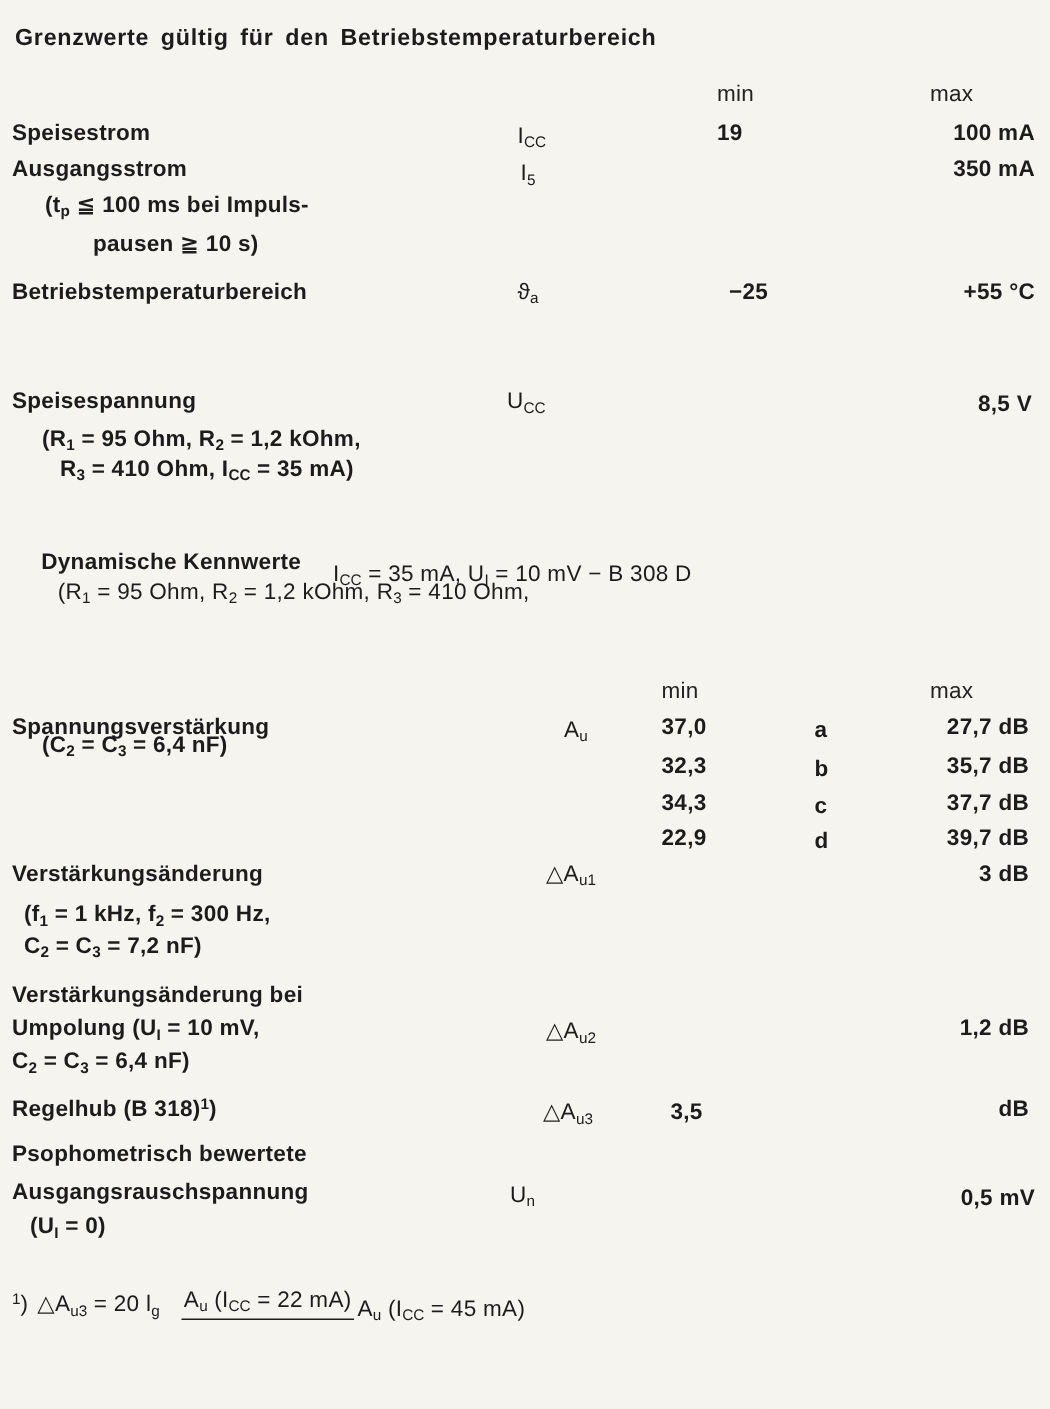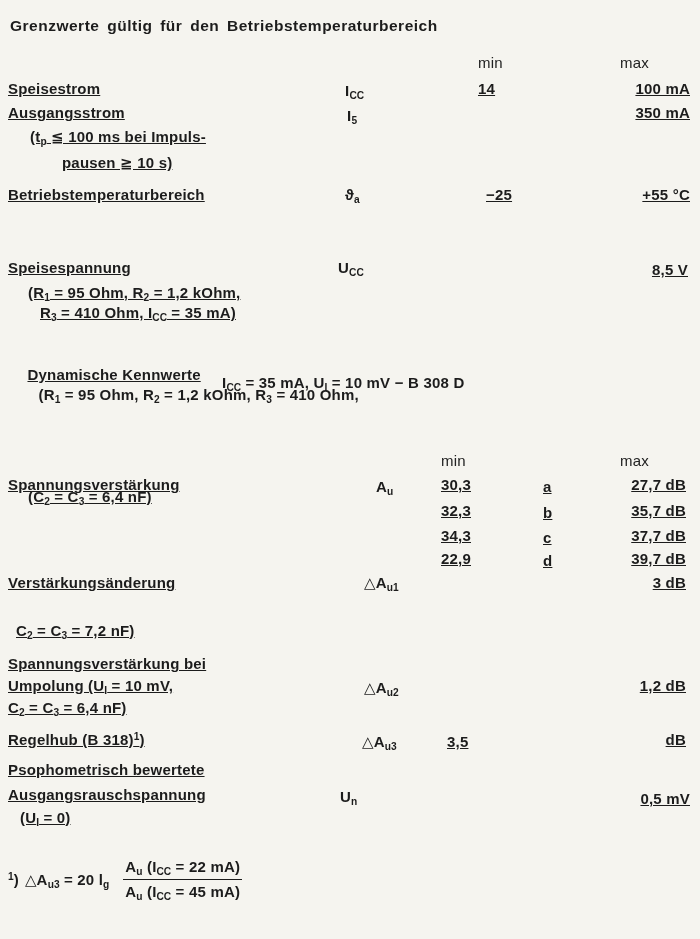--- a/index.html
+++ b/index.html
@@ -5,46 +5,46 @@
   :root { --paper:#f5f4ef; --ink:#1c1c1c; }
   html,body { margin:0; padding:0; }
   body { background:#e8e7e2; }
   .page {
     position:relative; width:700px; height:939px; margin:0 auto;
     background:var(--paper); color:var(--ink); overflow:hidden;
     font-family:"Liberation Sans","DejaVu Sans",sans-serif;
     font-size:15px;
   }
   .t { position:absolute; white-space:pre; line-height:20px; letter-spacing:.2px; }
-  .b { font-weight:700;text-decoration:underline; }
-  .lt { font-weight:700; }
+  .b { font-weight:700; }
+  .lt { font-weight:400; }
   .title { font-size:15.5px; font-weight:700; letter-spacing:.5px; word-spacing:3px; }
   .hdr { font-weight:400; color:#222; }
   sub { font-size:68%; line-height:0; position:relative; top:.32em; vertical-align:baseline; letter-spacing:0; }
   sup { font-size:68%; line-height:0; position:relative; top:-.45em; vertical-align:baseline; letter-spacing:0; }
   .gap { margin-left:11px; }
   .foot { display:flex; align-items:center; }
   .foot .lhs { margin-left:6px; }
-  .frac { display:inline-flex; flex-direction:column; margin-left:14px; text-align:left; }
+  .frac { display:inline-flex; flex-direction:row; margin-left:14px; text-align:left;align-items:flex-end; }
   .frac .num { border-bottom:1.6px solid var(--ink); padding:0 2px 3px 2px; margin-bottom:2px; line-height:18px; }
   .frac .den { padding:1px 2px 0 2px; line-height:18px; }
 </style>
 </head>
 <body>
 
 <div class="page">
 
   <div class="t title" style="left:10px;top:16px">Grenzwerte gültig für den Betriebstemperaturbereich</div>
 
   <div class="t hdr" style="left:478px;top:53px">min</div>
   <div class="t hdr" style="left:620px;top:53px">max</div>
 
   <div class="t b" style="left:8px;top:79px">Speisestrom</div>
   <div class="t lt" style="left:345px;top:81px"><span>I</span><sub>CC</sub></div>
-  <div class="t b" style="left:478px;top:79px">14</div>
+  <div class="t b" style="left:478px;top:79px">19</div>
   <div class="t b" style="right:10px;top:79px">100 mA</div>
 
   <div class="t b" style="left:8px;top:103px">Ausgangsstrom</div>
   <div class="t lt" style="left:347px;top:106px"><span>I</span><sub>5</sub></div>
   <div class="t b" style="right:10px;top:103px">350 mA</div>
   <div class="t b" style="left:30px;top:127px"><span>(t</span><sub>p</sub><span> ≦ 100 ms bei Impuls-</span></div>
   <div class="t b" style="left:62px;top:153px">pausen ≧ 10 s)</div>
 
   <div class="t b" style="left:8px;top:185px">Betriebstemperaturbereich</div>
   <div class="t lt" style="left:345px;top:185px"><span>ϑ</span><sub>a</sub></div>
@@ -63,42 +63,43 @@
   </div>
   <div class="t lt" style="left:222px;top:373px"><span>I</span><sub>CC</sub><span> = 35 mA, U</span><sub>I</sub><span> = 10 mV − B 308 D</span></div>
 
   <div class="t hdr" style="left:441px;top:451px">min</div>
   <div class="t hdr" style="left:620px;top:451px">max</div>
 
   <div class="t b" style="left:8px;top:475px">Spannungsverstärkung</div>
   <div class="t lt" style="left:376px;top:477px"><span>A</span><sub>u</sub></div>
   <div class="t b" style="left:28px;top:487px"><span>(C</span><sub>2</sub><span> = C</span><sub>3</sub><span> = 6,4 nF)</span></div>
 
-  <div class="t b" style="left:441px;top:475px">30,3</div>
+  <div class="t b" style="left:441px;top:475px">37,0</div>
   <div class="t b" style="left:543px;top:477px">a</div>
   <div class="t b" style="right:14px;top:475px">27,7 dB</div>
 
   <div class="t b" style="left:441px;top:501px">32,3</div>
   <div class="t b" style="left:543px;top:503px">b</div>
   <div class="t b" style="right:14px;top:501px">35,7 dB</div>
 
   <div class="t b" style="left:441px;top:526px">34,3</div>
   <div class="t b" style="left:543px;top:528px">c</div>
   <div class="t b" style="right:14px;top:526px">37,7 dB</div>
 
   <div class="t b" style="left:441px;top:549px">22,9</div>
   <div class="t b" style="left:543px;top:551px">d</div>
   <div class="t b" style="right:14px;top:549px">39,7 dB</div>
 
   <div class="t b" style="left:8px;top:573px">Verstärkungsänderung</div>
   <div class="t lt" style="left:364px;top:573px"><span>△A</span><sub>u1</sub></div>
   <div class="t b" style="right:14px;top:573px">3 dB</div>
+  <div class="t b" style="left:16px;top:600px"><span>(f</span><sub>1</sub><span> = 1 kHz, f</span><sub>2</sub><span> = 300 Hz,</span></div>
   <div class="t b" style="left:16px;top:621px"><span>C</span><sub>2</sub><span> = C</span><sub>3</sub><span> = 7,2 nF)</span></div>
 
-  <div class="t b" style="left:8px;top:654px">Spannungsverstärkung bei</div>
+  <div class="t b" style="left:8px;top:654px">Verstärkungsänderung bei</div>
   <div class="t b" style="left:8px;top:676px"><span>Umpolung (U</span><sub>I</sub><span> = 10 mV,</span></div>
   <div class="t lt" style="left:364px;top:678px"><span>△A</span><sub>u2</sub></div>
   <div class="t b" style="right:14px;top:676px">1,2 dB</div>
   <div class="t b" style="left:8px;top:698px"><span>C</span><sub>2</sub><span> = C</span><sub>3</sub><span> = 6,4 nF)</span></div>
 
   <div class="t b" style="left:8px;top:730px"><span>Regelhub (B 318)</span><sup>1</sup><span>)</span></div>
   <div class="t lt" style="left:362px;top:732px"><span>△A</span><sub>u3</sub></div>
   <div class="t b" style="left:447px;top:732px">3,5</div>
   <div class="t b" style="right:14px;top:730px">dB</div>
 

